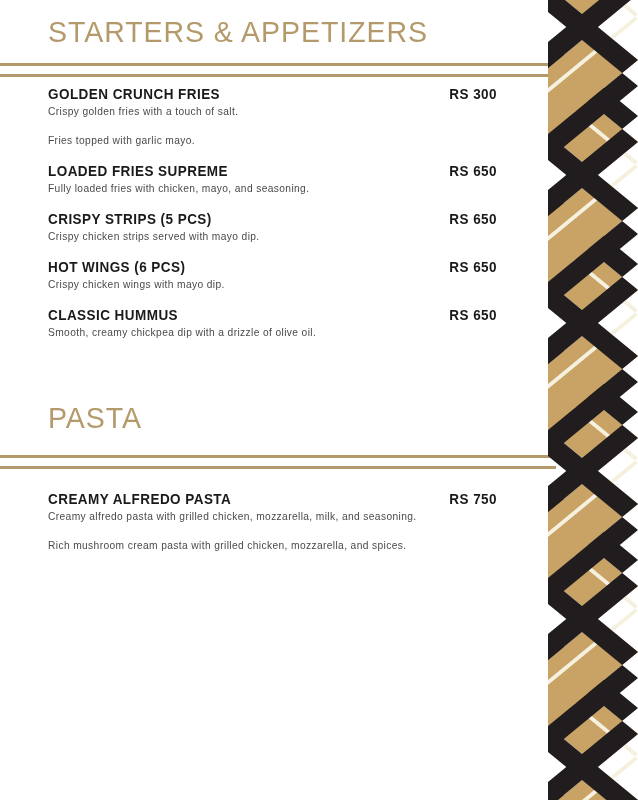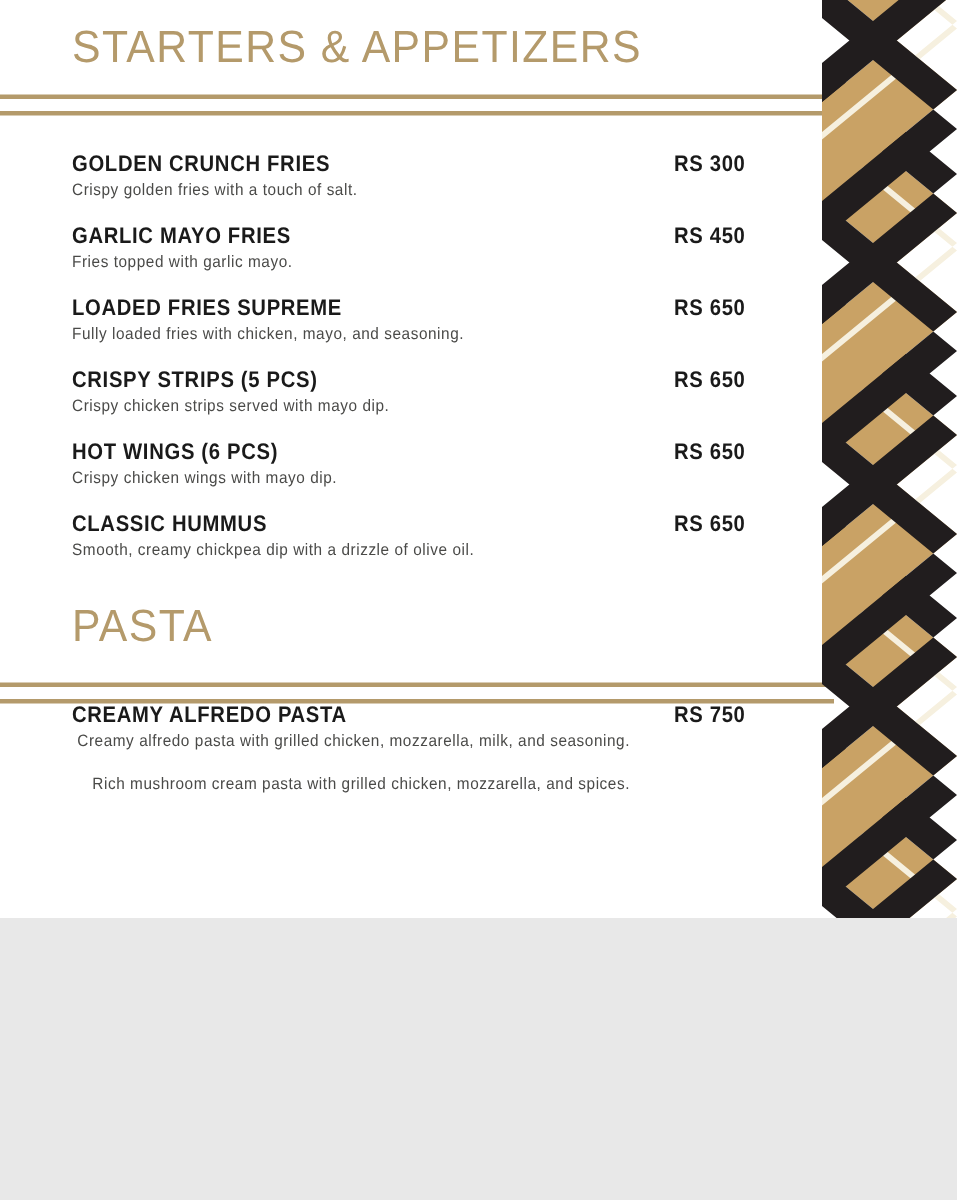--- a/index.html
+++ b/index.html
@@ -1,37 +1,37 @@
 <!DOCTYPE html>
 <html><head>
 <meta charset="utf-8">
 <style>
   html,body{margin:0;padding:0;}
   body{font-family:"Liberation Sans", sans-serif; background:#e8e8e8;}
   .page{
-    position:relative; width:638px; height:612px; background:#ffffff;
+    position:relative; width:638px; height:800px; background:#ffffff;
     overflow:hidden; margin:0 auto;
   }
   
   .section-title{
     position:absolute; left:48px; margin:0;
     font-size:30px; font-weight:400; color:#b49a6b;
     letter-spacing:1px; white-space:nowrap;
     transform:scaleX(.95); transform-origin:left top; line-height:1;
   }
   .title-starters{top:17px;}
   .title-pasta{top:403px;}
   
   .rule{position:absolute; left:0; width:556px; height:3px; background:#b49a6b;}
   .rule-s1{top:63px;} .rule-s2{top:74px;}
   .rule-p1{top:455px;} .rule-p2{top:466px;}
   
   .items{position:absolute; left:48px; width:449px;}
-  .items-starters{top:101px;}
-  .items-pasta{top:468px;text-align:right;}
+  .items-starters{top:85px;}
+  .items-pasta{top:490px;}
   .menu-item{margin-bottom:15px;}
   .item-head{display:flex; justify-content:space-between; align-items:baseline;}
   .item-name{
     font-size:15px; font-weight:700; color:#1a1a1a; letter-spacing:.5px;
     white-space:nowrap; transform:scaleX(.9); transform-origin:left bottom;
     line-height:18px; display:inline-block;
   }
   .item-price{
     font-size:15px; font-weight:700; color:#1a1a1a; letter-spacing:.5px;
     white-space:nowrap; transform:scaleX(.9); transform-origin:right bottom;
@@ -59,24 +59,20 @@
 
     <div class="menu-item">
       <div class="item-head">
         <span class="item-name">GOLDEN CRUNCH FRIES</span>
         <span class="item-price">RS 300</span>
       </div>
       <div class="item-desc">Crispy golden fries with a touch of salt.</div>
     </div>
 
     <div class="menu-item">
-      <div class="item-head">
-        <span class="item-name">GARLIC MAYO FRIES</span>
-        <span class="item-price">RS 450</span>
-      </div>
       <div class="item-desc">Fries topped with garlic mayo.</div>
     </div>
 
     <div class="menu-item">
       <div class="item-head">
         <span class="item-name">LOADED FRIES SUPREME</span>
         <span class="item-price">RS 650</span>
       </div>
       <div class="item-desc">Fully loaded fries with chicken, mayo, and seasoning.</div>
     </div>

